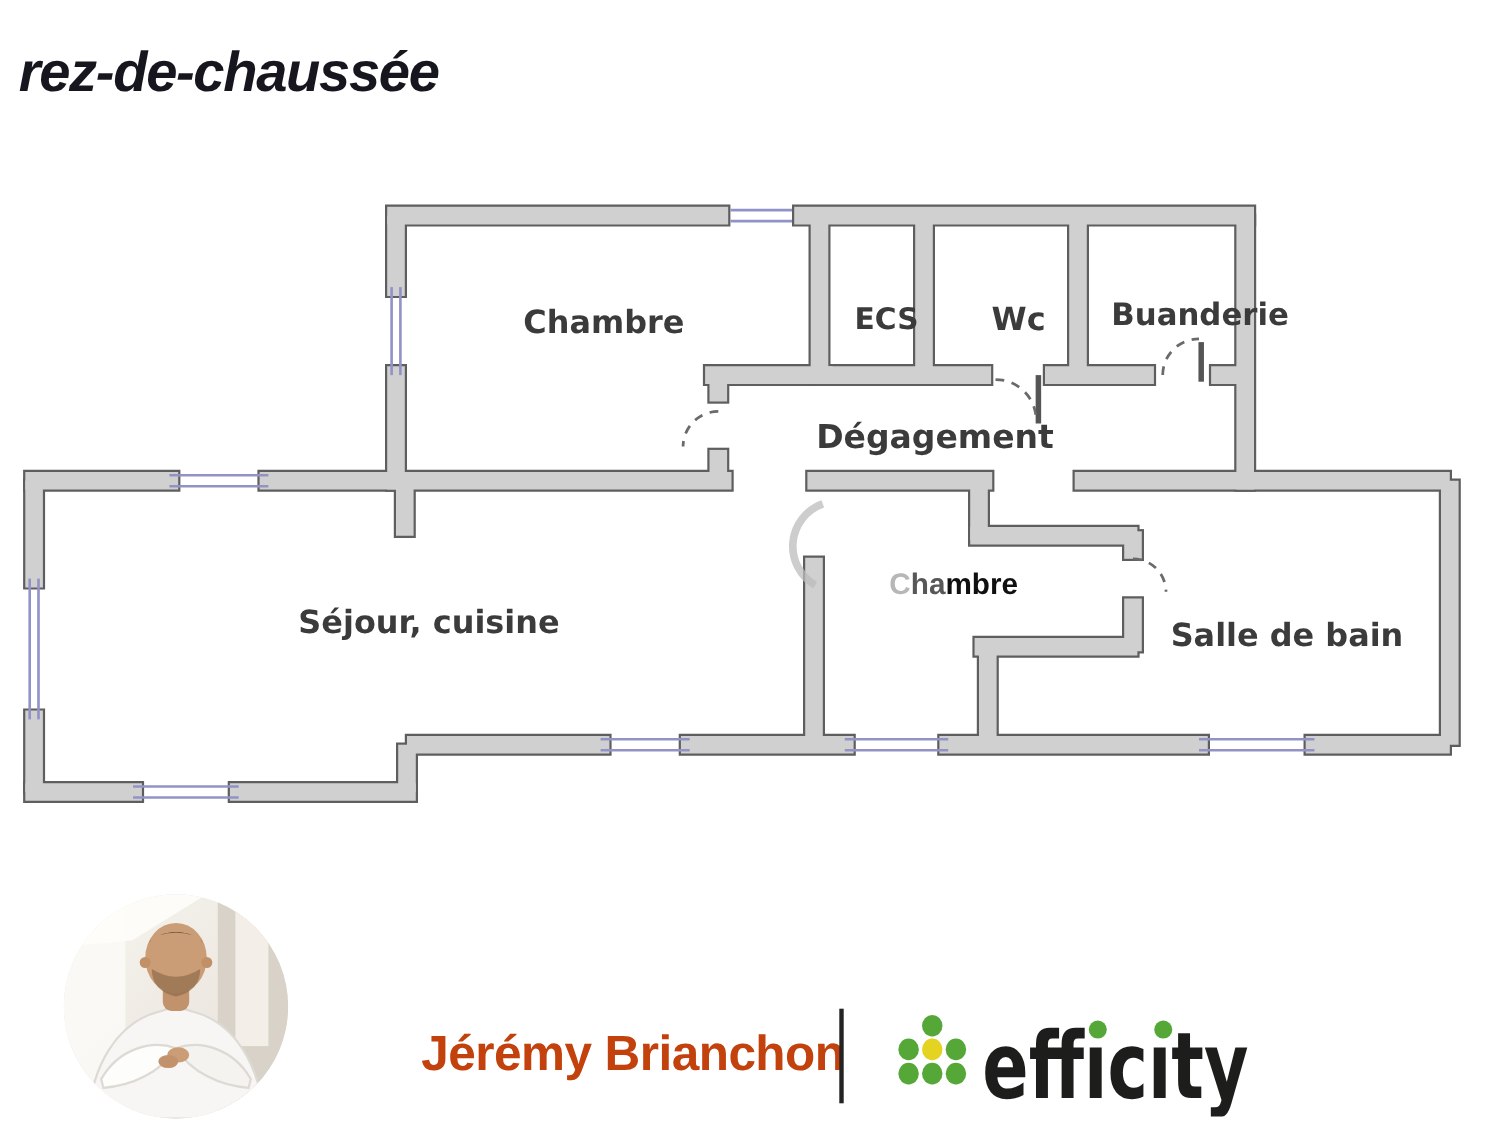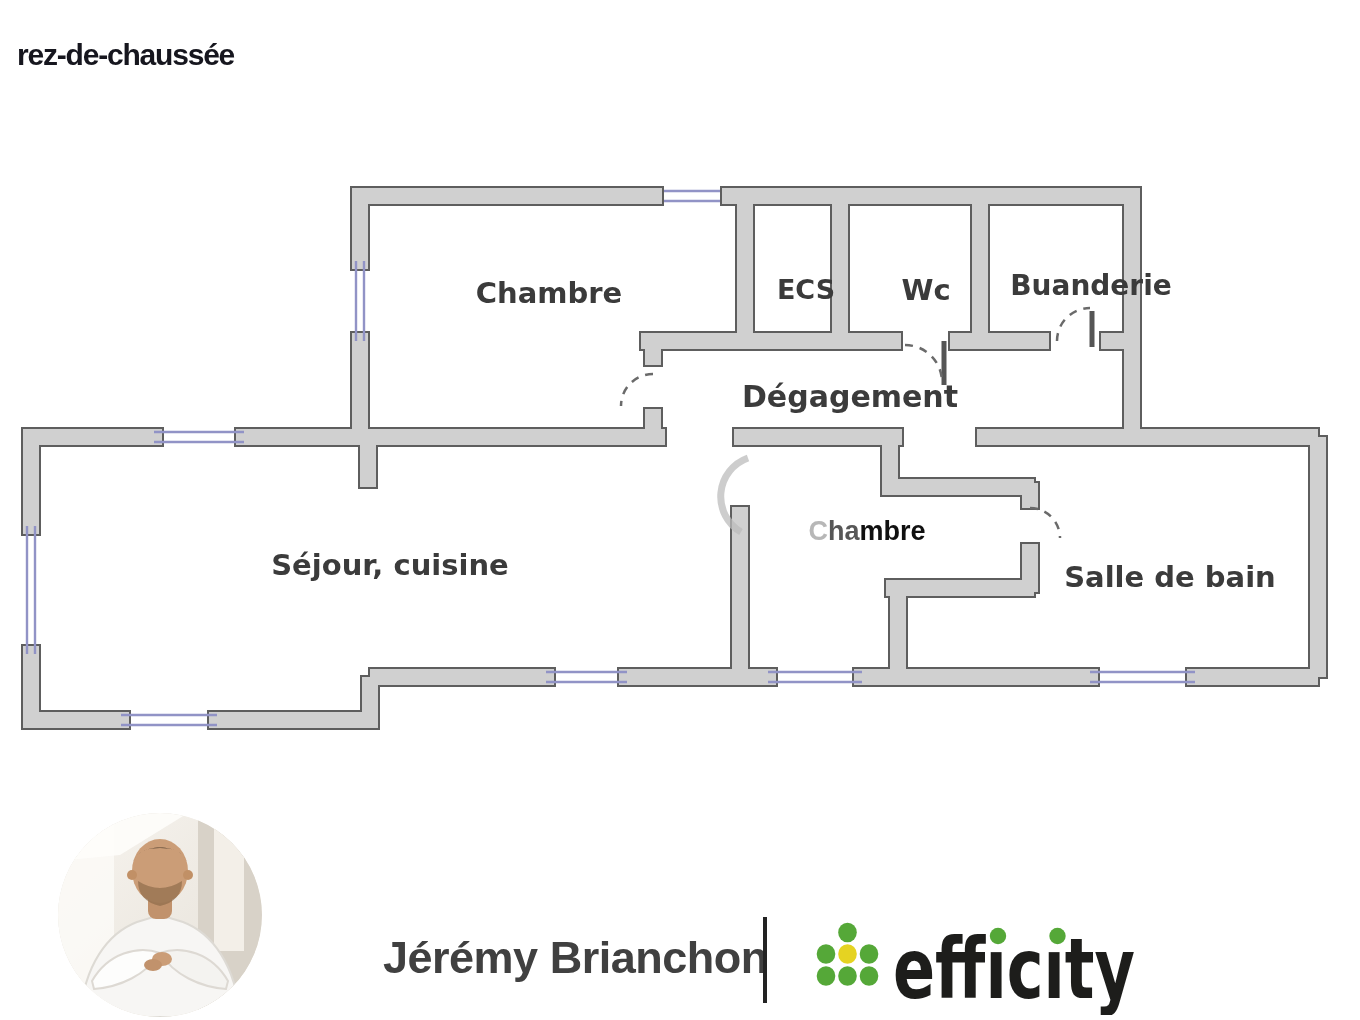--- a/index.html
+++ b/index.html
@@ -3,33 +3,34 @@
 <meta charset="utf-8">
 <style>
   html,body{margin:0;padding:0;}
   body{
     width:1360px;height:1020px;position:relative;background:#ffffff;
     font-family:"DejaVu Sans",sans-serif;overflow:hidden;
   }
   #page-title{
     position:absolute;left:17px;top:40px;margin:0;
     font-family:"Liberation Sans",sans-serif;
-    font-size:30px;font-weight:700;letter-spacing:-1.2px;line-height:1;
+    font-size:51px;font-weight:700;letter-spacing:-1.2px;line-height:1;
     color:#16161e;
+    font-style:italic;
   }
   #floor-plan{position:absolute;left:0;top:120px;width:1360px;height:625px;}
   #agent-photo{
     position:absolute;left:58px;top:813px;width:204px;height:204px;
     border-radius:50%;overflow:hidden;background:#efece6;
   }
   #agent-name{
     position:absolute;left:383px;top:934px;
     font-family:"Liberation Sans",sans-serif;
     font-size:45px;font-weight:700;letter-spacing:-0.5px;line-height:48px;
-    color:#404040;white-space:nowrap;
+    color:#c2410c;white-space:nowrap;
   }
   #footer-divider{
     position:absolute;left:763px;top:917px;width:4px;height:86px;
     background:#232323;
   }
   #efficity-logo{position:absolute;left:805px;top:915px;width:345px;height:100px;}
   .room-label{font-weight:700;}
 </style>
 </head>
 <body>

